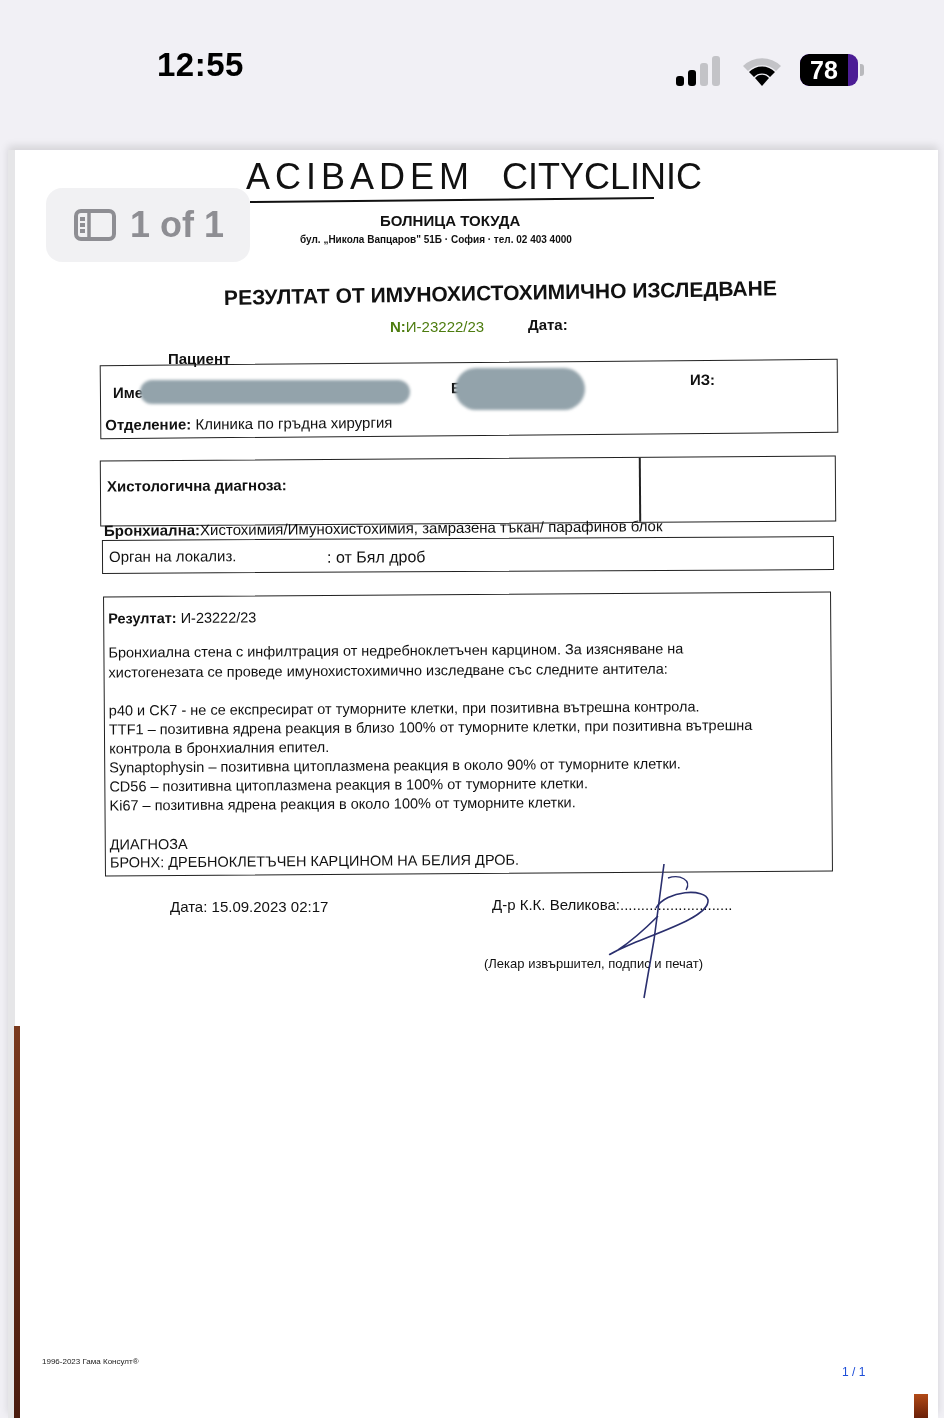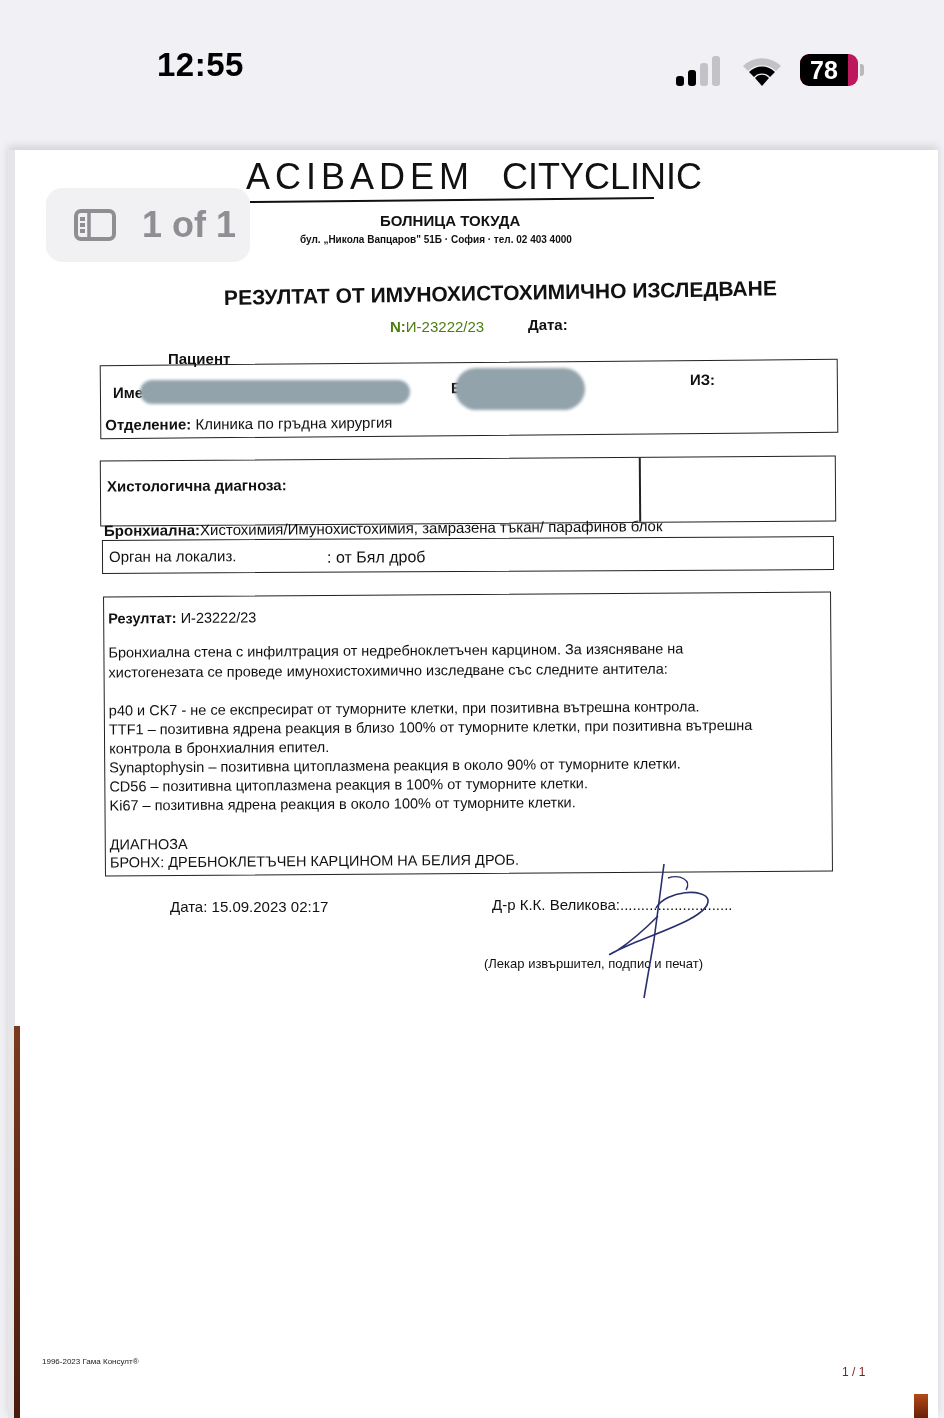--- a/index.html
+++ b/index.html
@@ -12,21 +12,21 @@
   .status-bar { position: absolute; left: 0; top: 0; width: 944px; height: 140px; background: #f1f0f5; }
   .status-time {
     position: absolute; left: 118px; top: 46px; font-size: 33px; font-weight: bold;
     color: #000; letter-spacing: 0.5px; font-family: "Liberation Sans", sans-serif; margin-left: 39px;
   }
   .signal { position: absolute; left: 676px; top: 56px; width: 48px; height: 30px; }
   .signal span { position: absolute; bottom: 0; width: 8px; border-radius: 3px; }
   .wifi { position: absolute; left: 740px; top: 54px; width: 44px; height: 34px; }
   .battery {
     position: absolute; left: 800px; top: 54px; width: 58px; height: 32px;
-    border-radius: 9px; background: #be185d; overflow: hidden;
+    border-radius: 9px; background: #4c1d95; overflow: hidden;
   }
   .battery-fill { position: absolute; left: 0; top: 0; bottom: 0; width: 48px; background: #000; border-radius: 9px 0 0 9px; }
   .battery-text {
     position: absolute; left: 0; top: 0; width: 48px; height: 32px; line-height: 32px;
     color: #fff; text-align: center; font-weight: bold; font-size: 25px;
   }
   .battery-tip { position: absolute; left: 860px; top: 64px; width: 4px; height: 12px; background: #b9b9bd; border-radius: 0 3px 3px 0; }
 
   
   .doc-page {
@@ -34,21 +34,21 @@
     background: #fff; box-shadow: 0 -4px 8px rgba(0,0,0,0.12);
     overflow: hidden;
   }
   .left-edge { position: absolute; left: 0; top: 0; width: 7px; height: 1268px; background: #e6e6e8; }
   .left-wood { position: absolute; left: 6px; top: 876px; width: 6px; height: 392px; background: linear-gradient(#7a3a1e, #4a1c0e); }
   .right-wood { position: absolute; right: 10px; top: 1244px; width: 14px; height: 24px; background: linear-gradient(#b24a17, #6a2008); }
 
   .page-pill {
     position: absolute; left: 46px; top: 188px; width: 204px; height: 74px;
     background: rgba(240,240,242,0.92); border-radius: 16px;
-    display: flex; align-items: center; gap: 26px; padding-left: 28px; box-sizing: border-box;
+    display: flex; align-items: center; gap: 14px; padding-left: 28px; box-sizing: border-box;
     z-index: 5;
   }
   .pill-icon { width: 42px; height: 32px; position: relative; }
   .pill-text { font-size: 36px; color: #8e8e93; font-weight: bold; }
 
   
   .abs { position: absolute; }
   .logo {
     left: 246px; top: 156px; font-size: 36px; letter-spacing: 5px; color: #111;
     font-family: "Liberation Sans", sans-serif; white-space: nowrap;
@@ -79,21 +79,21 @@
 
   .result-box { left: 104px; top: 594px; width: 728px; height: 280px; transform: rotate(-0.4deg); }
   .rtext { font-size: 14.5px; color: #111; line-height: 19px; white-space: nowrap; }
 
   .sign-date { left: 170px; top: 898px; font-size: 15px; color: #111; }
   .doctor { left: 492px; top: 896px; font-size: 15px; color: #111; white-space: nowrap; }
   .doctor-note { left: 484px; top: 956px; font-size: 13px; color: #111; white-space: nowrap; }
   .signature { left: 596px; top: 860px; width: 130px; height: 140px; }
 
   .footer-left { left: 42px; top: 1357px; font-size: 8px; color: #222; }
-  .footer-right { left: 842px; top: 1365px; font-size: 12px; color: #7f1d1d; }
+  .footer-right { left: 842px; top: 1365px; font-size: 12px; color: #1d4ed8; }
 </style>
 </head>
 <body>
 
 <div class="status-bar">
   <div class="status-time">12:55</div>
   <div class="signal">
     <span style="left:0;height:10px;background:#000;"></span>
     <span style="left:12px;height:16px;background:#000;"></span>
     <span style="left:24px;height:23px;background:#c3c3c7;"></span>

